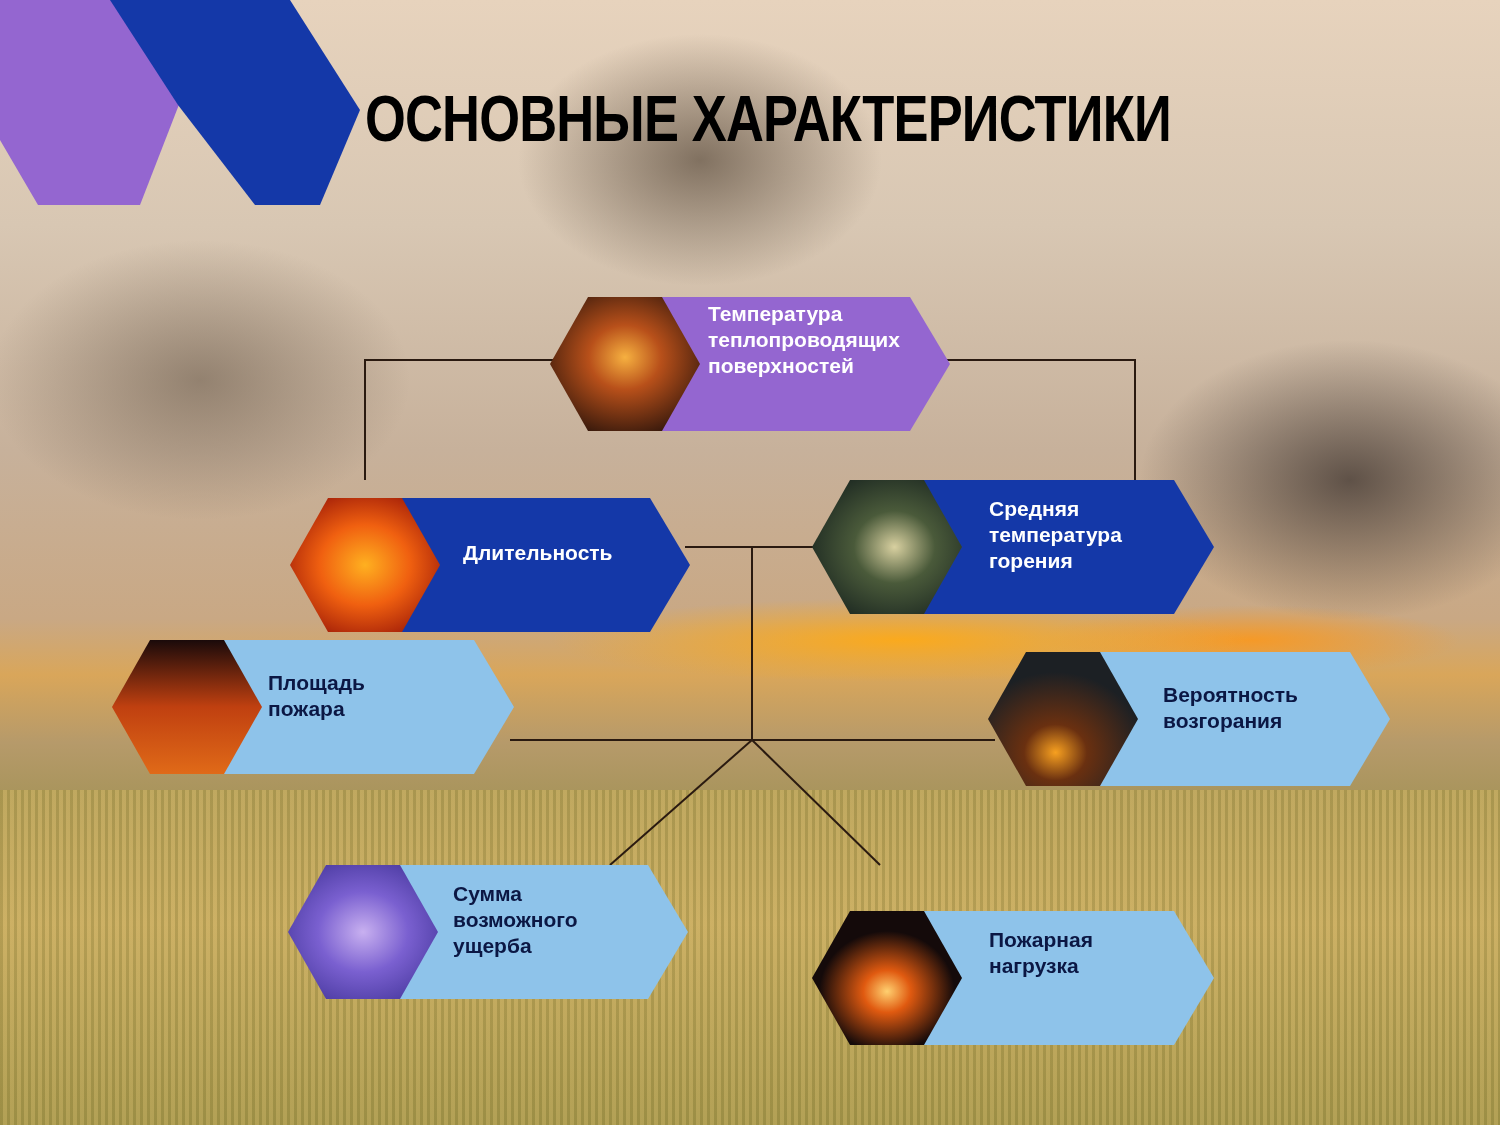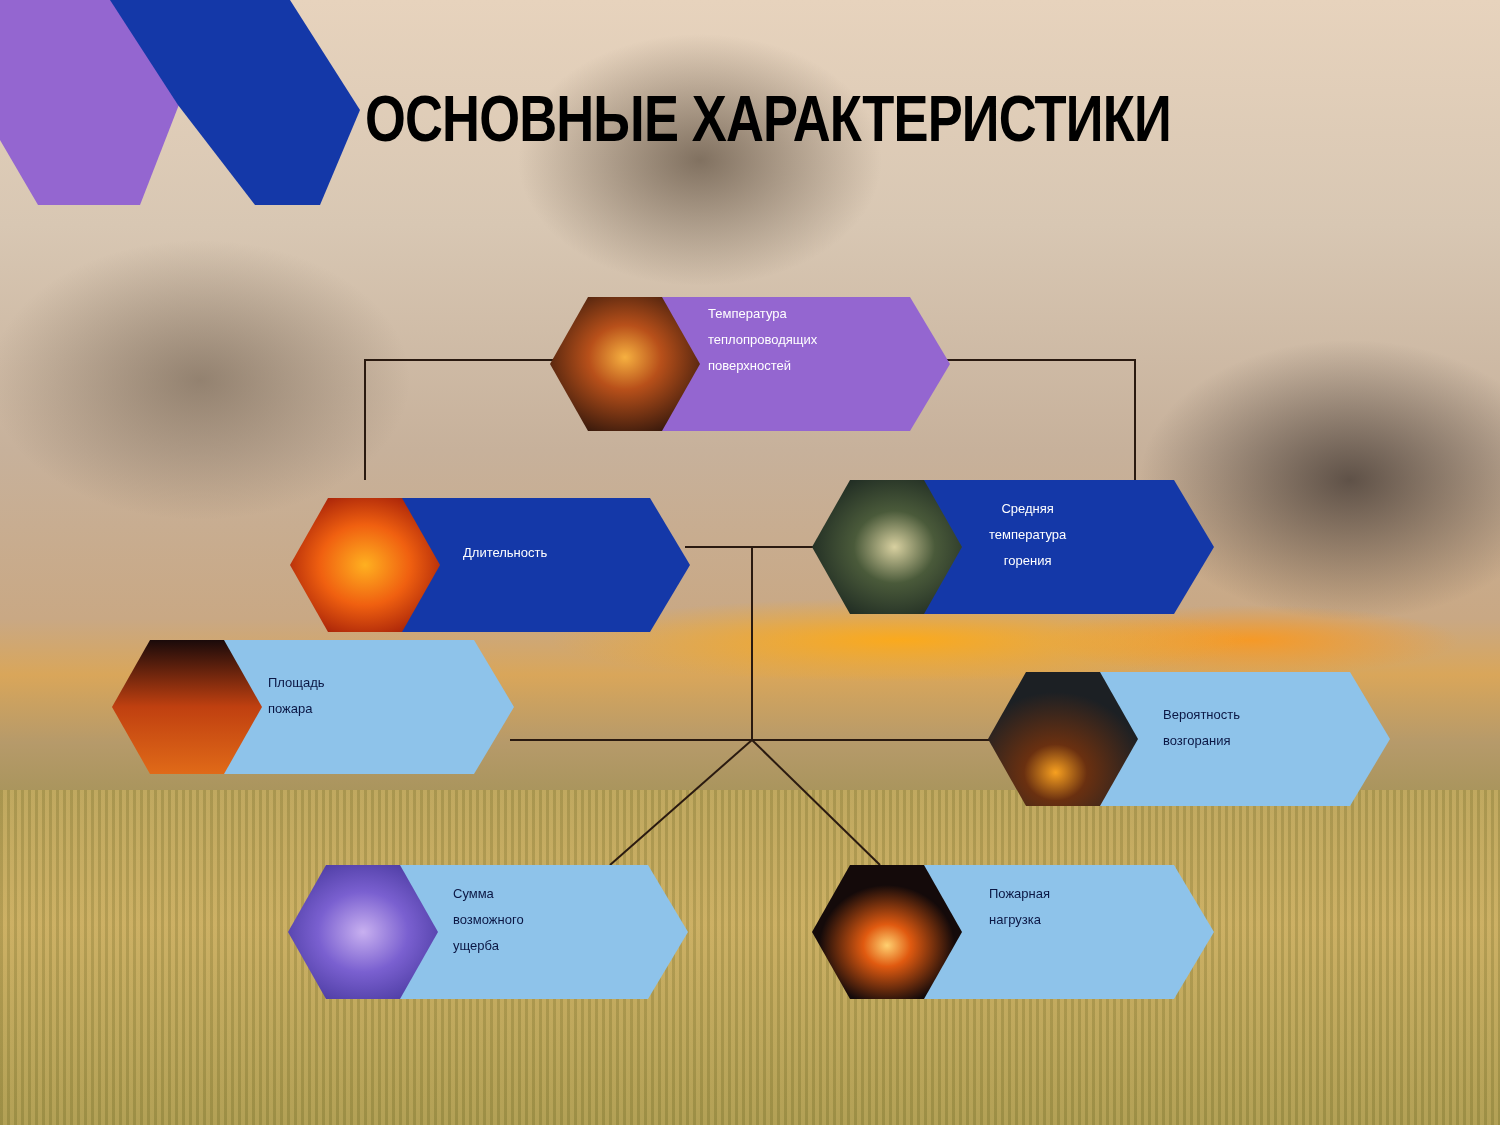--- a/index.html
+++ b/index.html
@@ -19,21 +19,21 @@
       linear-gradient(180deg, #b9a35c, #c9ad62 40%, #a8994f); }
   .deco { position:absolute; top:0; height:205px; }
   .deco svg { display:block; }
   .title { position:absolute; left:365px; top:82px; font-family:"Liberation Sans", sans-serif;
     font-weight:bold; font-size:64px; color:#000; letter-spacing:-1px; transform:scaleX(0.82); transform-origin:left center; white-space:nowrap; }
   .lines { position:absolute; inset:0; pointer-events:none; }
   .node { position:absolute; height:134px; }
   .node .band { position:absolute; top:0; height:134px; }
   .node .band svg { display:block; }
   .node .hex { position:absolute; top:0; width:150px; height:134px; }
-  .node .label { position:absolute; font-family:"Liberation Sans", sans-serif; font-weight:normal; font-size:13px; line-height:26px; }
+  .node .label { position:absolute; font-family:"Liberation Sans", sans-serif; font-weight:bold; font-size:21px; line-height:26px; }
   .light .label { color:#0b1744; }
   .dark .label { color:#fff; }
 </style>
 </head>
 <body>
 
 <div class="bg"></div>
 <div class="grass"></div>
 
 <div class="deco" style="left:0;width:370px;">
@@ -92,21 +92,21 @@
             <stop offset="0.5" stop-color="#f06010"></stop>
             <stop offset="1" stop-color="#a01c08"></stop>
           </radialGradient>
         </defs>
         <polygon points="38,0 112,0 150,67 112,134 38,134 0,67" fill="url(#g2)"></polygon>
       </svg>
   </div>
   <div class="label" style="left:173px;top:42px;">Длительность</div>
 </div>
 
-<div class="node dark" style="left:812px;top:480px;width:402px;text-align:center;">
+<div class="node dark" style="left:812px;top:480px;width:402px;">
   <div class="band" style="left:112px;">
     <svg width="290" height="134">
         <polygon points="0,0 250,0 290,67 250,134 0,134" fill="#1438a8"></polygon>
       </svg>
   </div>
   <div class="hex" style="left:0;">
     <svg width="150" height="134">
         <defs>
           <radialGradient id="g3" cx="55%" cy="50%" r="60%">
             <stop offset="0" stop-color="#d8d0a0"></stop>
@@ -134,21 +134,21 @@
             <stop offset="0.5" stop-color="#c04010"></stop>
             <stop offset="1" stop-color="#e06a18"></stop>
           </linearGradient>
         </defs>
         <polygon points="38,0 112,0 150,67 112,134 38,134 0,67" fill="url(#g4)"></polygon>
       </svg>
   </div>
   <div class="label" style="left:156px;top:30px;">Площадь<br>пожара</div>
 </div>
 
-<div class="node light" style="left:988px;top:672px;width:402px;">
+<div class="node light" style="left:988px;top:652px;width:402px;">
   <div class="band" style="left:112px;">
     <svg width="290" height="134">
         <polygon points="0,0 250,0 290,67 250,134 0,134" fill="#8ec3ea"></polygon>
       </svg>
   </div>
   <div class="hex" style="left:0;">
     <svg width="150" height="134">
         <defs>
           <radialGradient id="g5" cx="45%" cy="75%" r="60%">
             <stop offset="0" stop-color="#f7a020"></stop>
@@ -176,21 +176,21 @@
             <stop offset="0.5" stop-color="#7a60d0"></stop>
             <stop offset="1" stop-color="#4a3aa0"></stop>
           </radialGradient>
         </defs>
         <polygon points="38,0 112,0 150,67 112,134 38,134 0,67" fill="url(#g6)"></polygon>
       </svg>
   </div>
   <div class="label" style="left:165px;top:16px;">Сумма<br>возможного<br>ущерба</div>
 </div>
 
-<div class="node light" style="left:812px;top:865px;width:366px;">
+<div class="node light" style="left:812px;top:911px;width:366px;">
   <div class="band" style="left:112px;">
     <svg width="290" height="134">
         <polygon points="0,0 250,0 290,67 250,134 0,134" fill="#8ec3ea"></polygon>
       </svg>
   </div>
   <div class="hex" style="left:0;">
     <svg width="150" height="134">
         <defs>
           <radialGradient id="g7" cx="50%" cy="60%" r="45%">
             <stop offset="0" stop-color="#ffd070"></stop>

